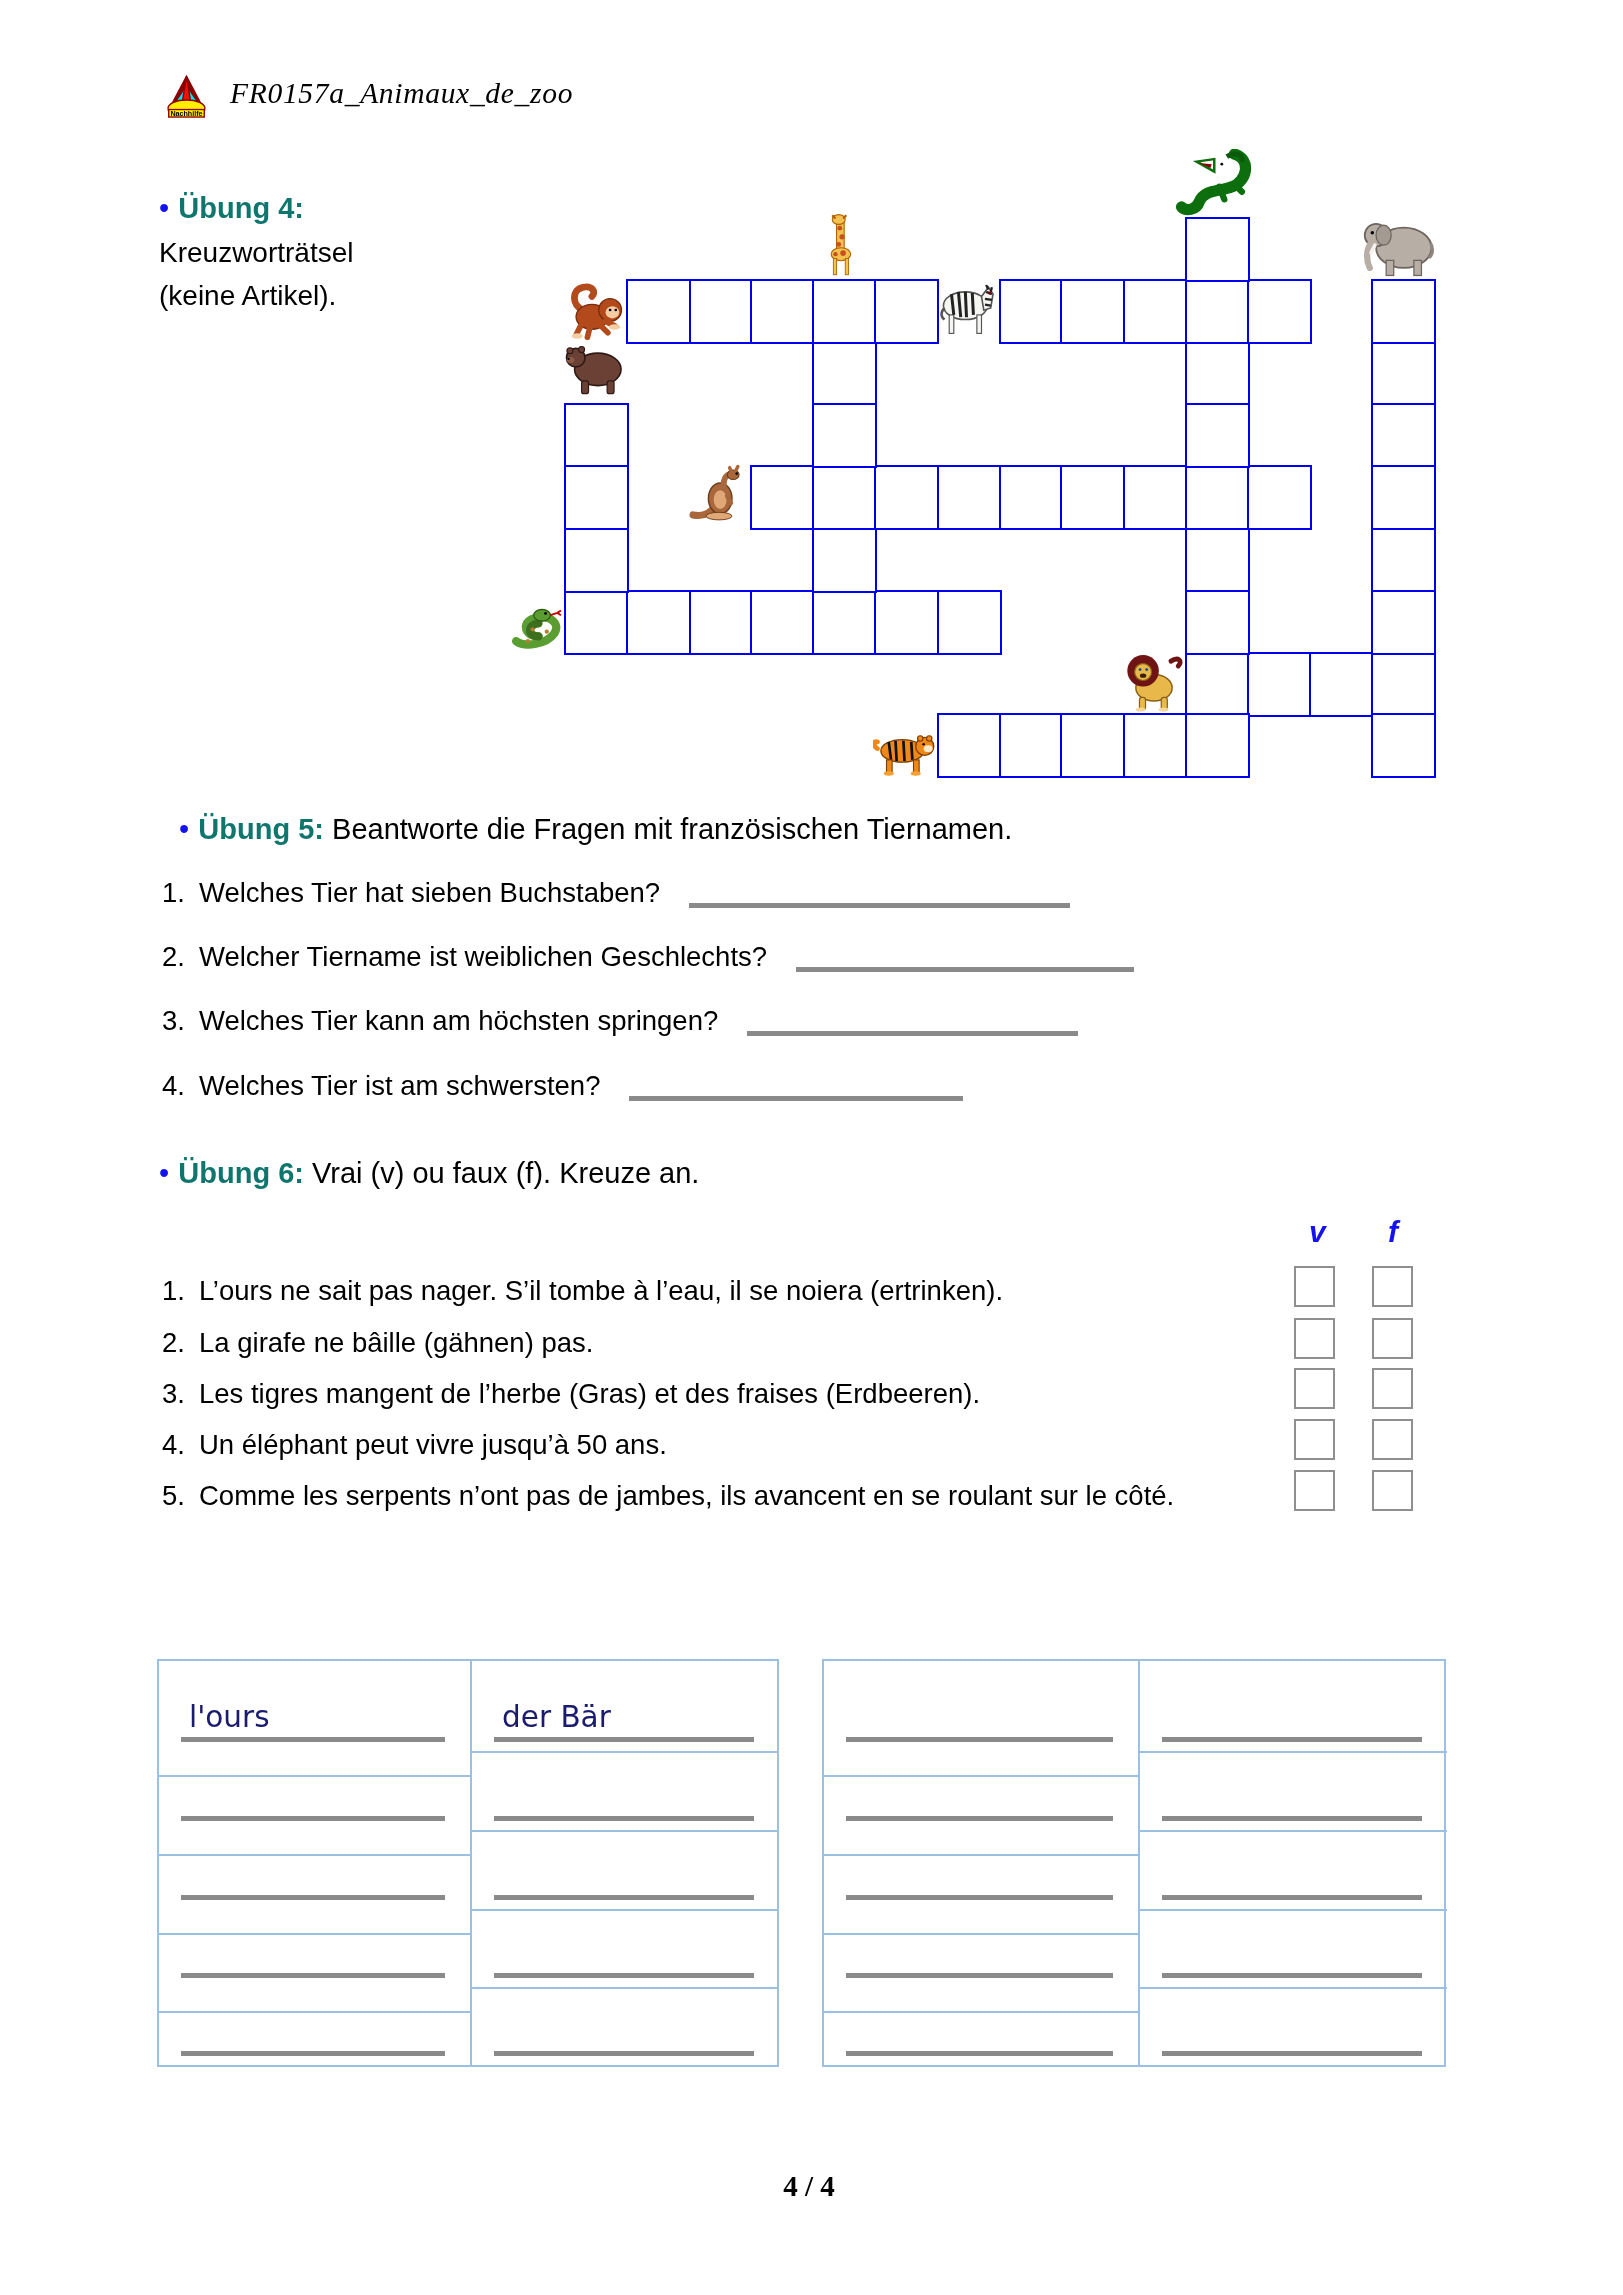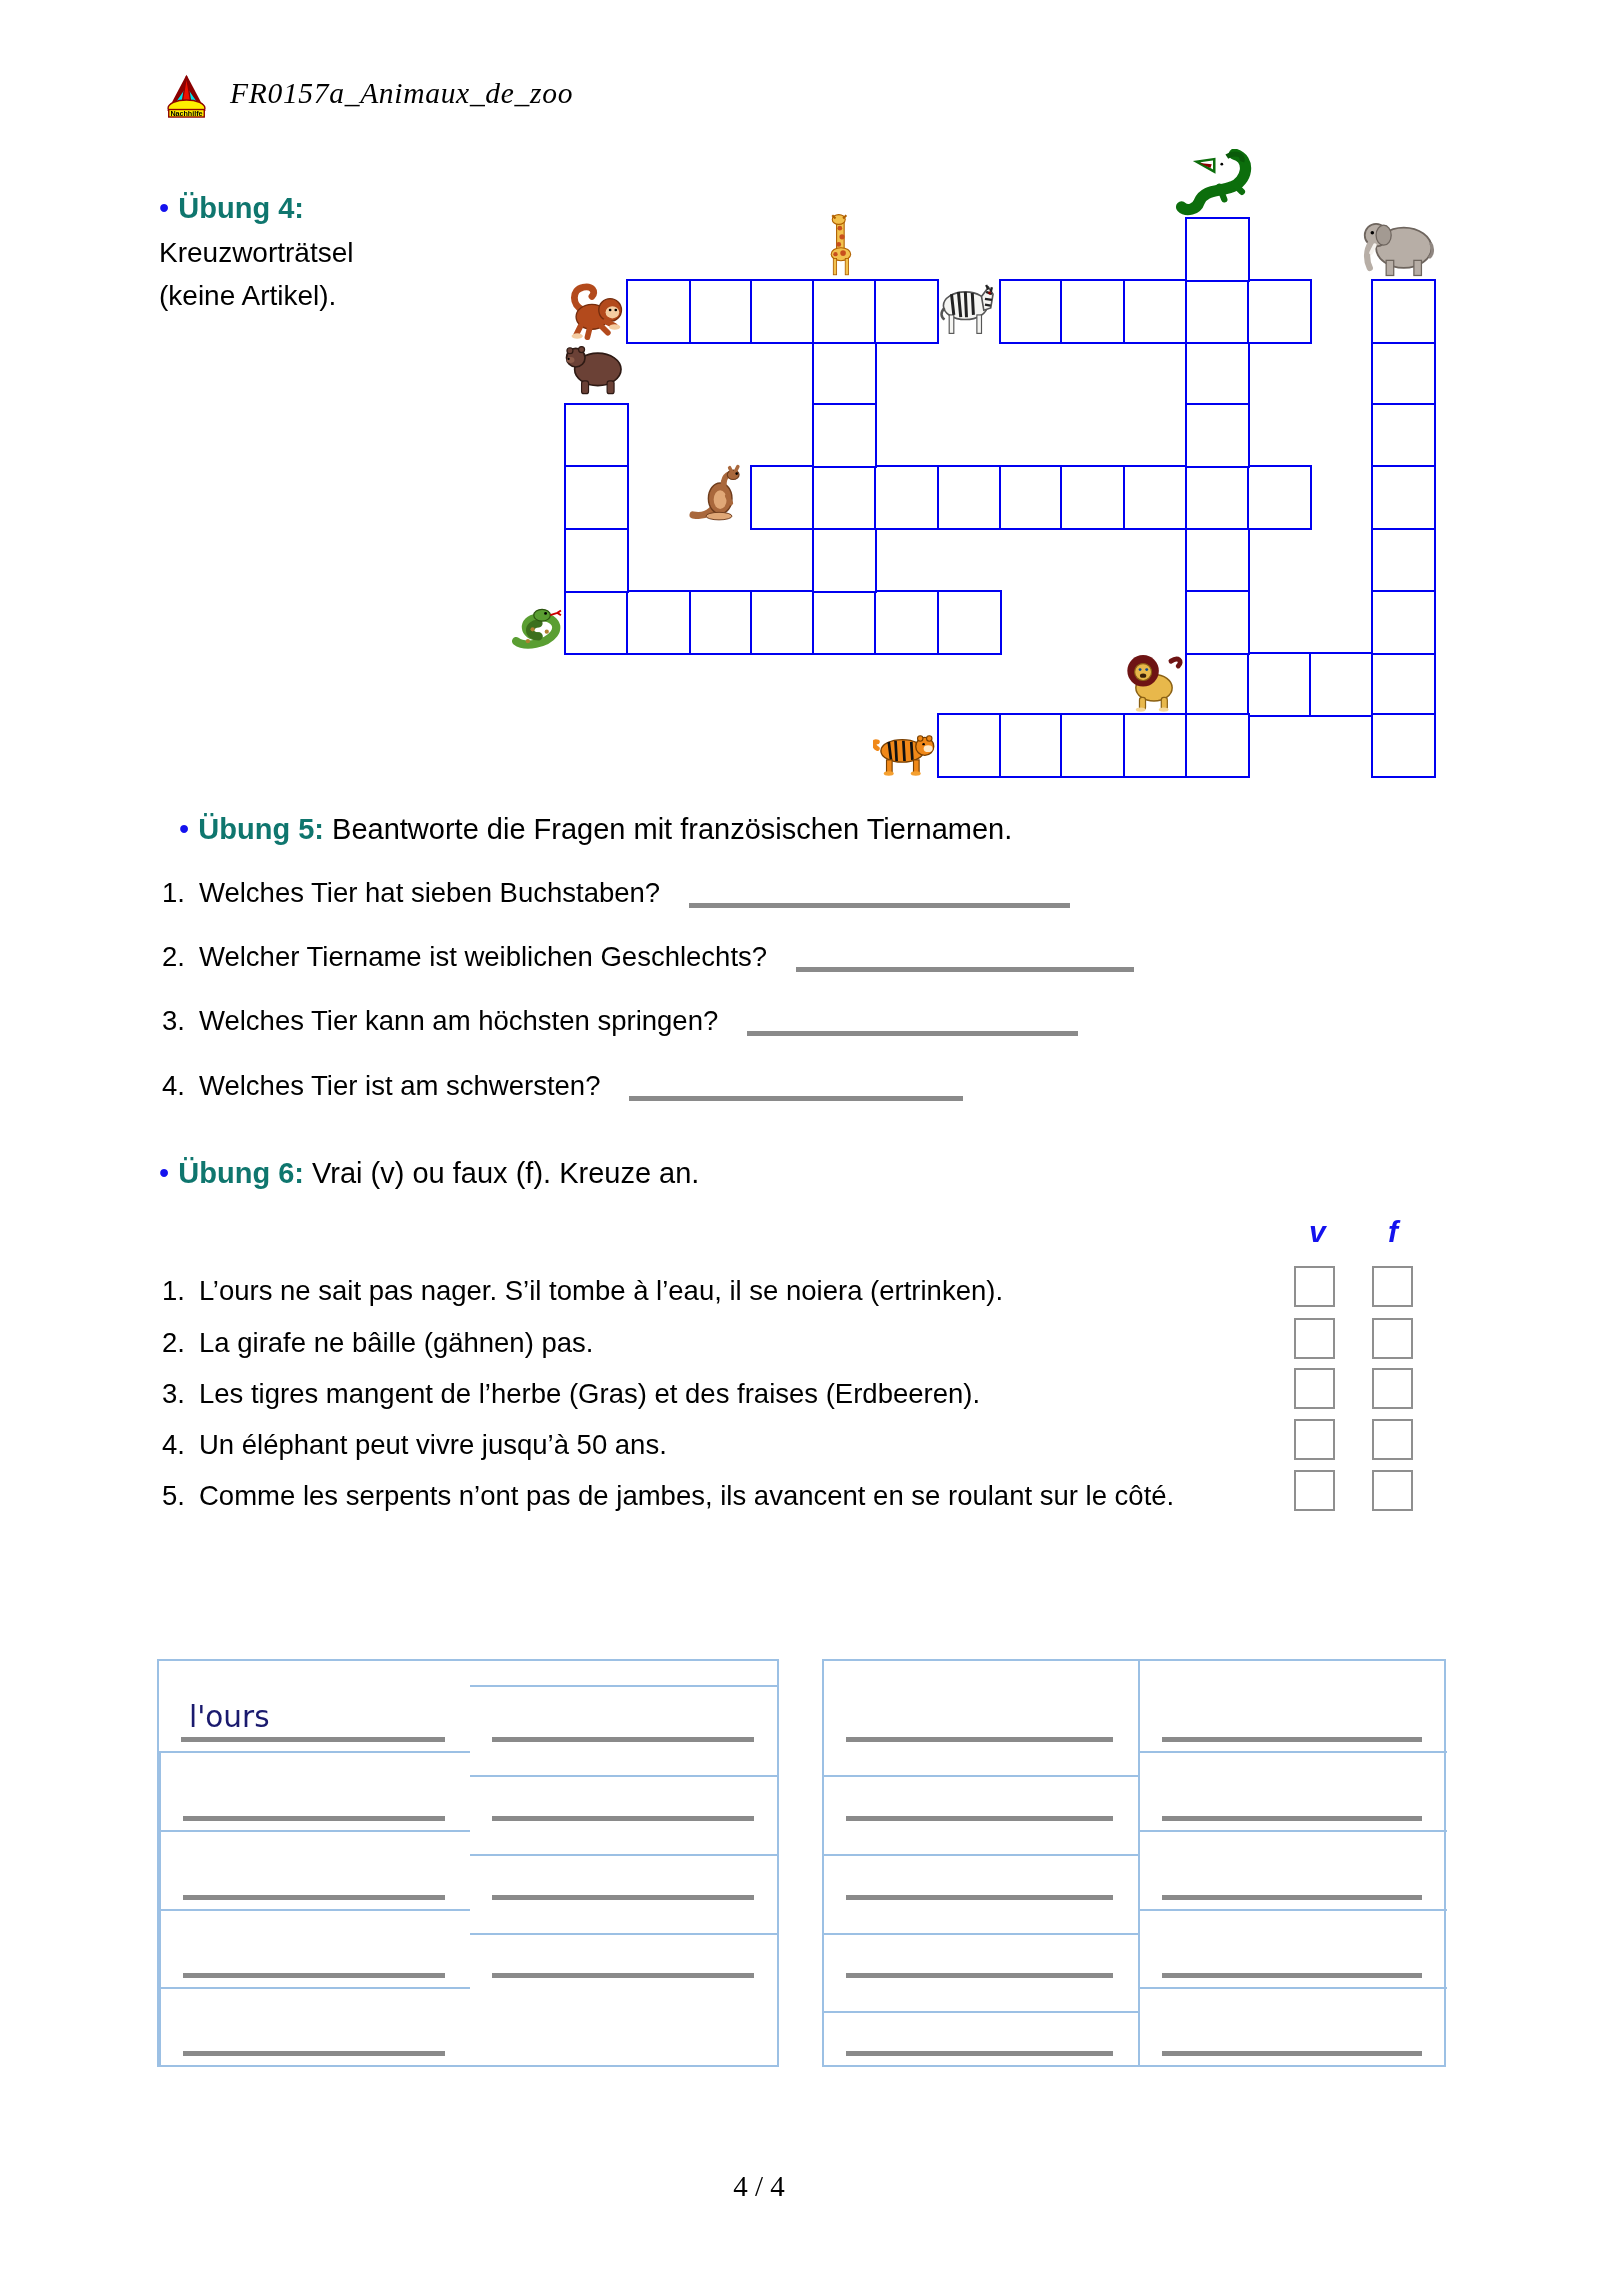--- a/index.html
+++ b/index.html
@@ -57,22 +57,22 @@
   .wt-left{left:157px;width:622px;grid-template-columns:311px 309px;}
   .wt-right{left:822px;width:624px;grid-template-columns:314px 309px;}
   .wt-cell{position:relative;border-left:2px solid #9cc0e4;border-top:2px solid #9cc0e4;}
   .wt-cell.first-col{border-left:none;margin-top:24px;}
   .wt-cell.first-row{border-top:none;}
   .wt-blank{position:absolute;left:22px;right:25px;bottom:9.2px;height:5.2px;background:#8a8a8a;}
   .wt-text{position:absolute;left:30px;bottom:17px;font-family:"DejaVu Sans",sans-serif;
            font-size:29.5px;color:#1a1a6e;}
 
   
-  .page-number{position:absolute;left:661px;top:2170px;width:196px;text-align:center;
-               font-family:"Liberation Serif",serif;font-size:29px;}
+  .page-number{position:absolute;left:711px;top:2170px;width:196px;text-align:center;
+               font-family:"Liberation Serif",serif;font-size:29px;font-weight:bold;}
 </style>
 </head>
 <body>
 
 <div class="page">
 
   <div class="hdr-logo">
     <svg viewBox="0 0 60 64">
       <path d="M30 1 L58 54 L2 54 Z" fill="#8b0000"></path>
       <path d="M6 52 L28 20 L28 52 Z" fill="#00e5ee" stroke="#8b0000" stroke-width="2"></path>
@@ -347,20 +347,24 @@
       <div class="checkbox" style="left: 1372px; top: 1419px;"></div>
       <div class="checkbox" style="left: 1294px; top: 1470px;"></div>
       <div class="checkbox" style="left: 1372px; top: 1470px;"></div>
     </div>
 
   <div class="word-table wt-left" id="table-left">
       <div class="wt-cell first-col first-row">
         <span class="wt-text">l'ours</span>
         <div class="wt-blank"></div>
       </div>
+      <div class="wt-cell first-row">
+        <span class="wt-text">der Bär</span>
+        <div class="wt-blank"></div>
+      </div>
       <div class="wt-cell first-col">
         <div class="wt-blank"></div>
       </div>
       <div class="wt-cell">
         <div class="wt-blank"></div>
       </div>
       <div class="wt-cell first-col">
         <div class="wt-blank"></div>
       </div>
       <div class="wt-cell">

